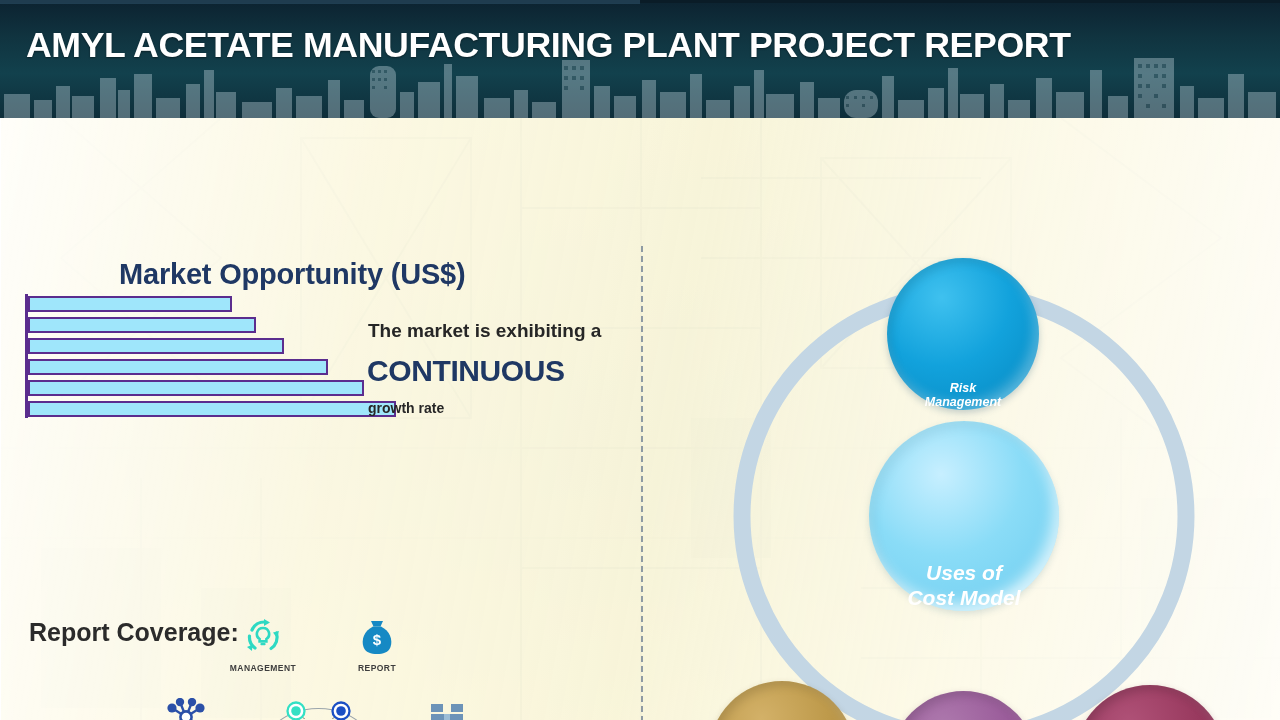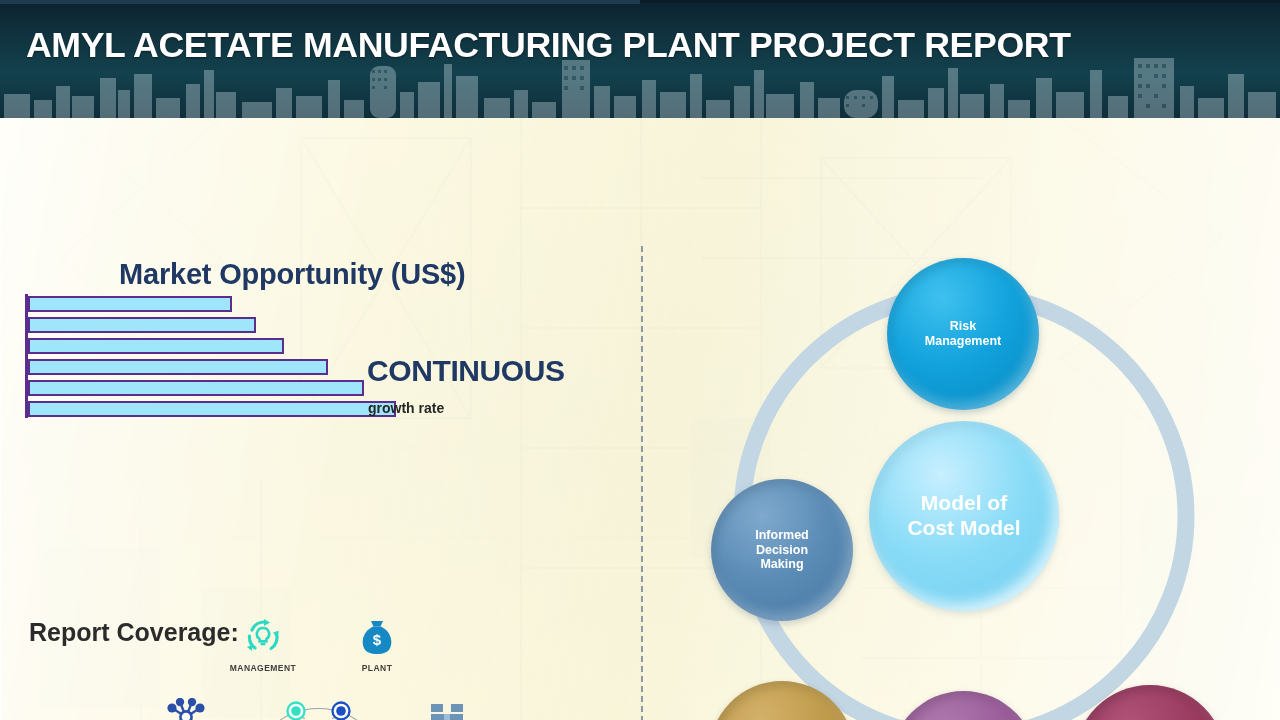--- a/index.html
+++ b/index.html
@@ -73,23 +73,23 @@
   }
   #cov-management{left:214px;top:378px;}
   #cov-costs{left:328px;top:378px;}
   #cov-distribution{left:137px;top:458px;}
   #cov-products{left:398px;top:458px;}
   #bizmodel{position:absolute;left:240px;top:443px;width:155px;height:195px;}
 
   
   #right{position:absolute;left:640px;top:118px;width:640px;height:602px;}
   .node{
-    position:absolute;border-radius:50%;display:flex;align-items:center;justify-content:center;
+    position:absolute;border-radius:50%;display:flex;align-items:flex-end;justify-content:center;
     text-align:center;color:#ffffff;font-weight:bold;font-family:"Liberation Sans",sans-serif;
-    line-height:1.18;box-sizing:border-box;
+    line-height:1.18;box-sizing:border-box;font-style:italic;
   }
   #n-center{
     left:228px;top:185px;width:190px;height:190px;font-size:21px;
     background:radial-gradient(circle at 38% 28%,#c7efff 0%,#8adcf7 45%,#7bd4f3 72%,#a8e6fb 100%);
     box-shadow:inset -6px -8px 14px rgba(255,255,255,.65), inset 5px 6px 12px rgba(0,0,0,.06),
                0 3px 7px rgba(60,110,135,.18);
   }
   #n-risk{
     left:246px;top:22px;width:152px;height:152px;font-size:12.5px;
     background:radial-gradient(circle at 36% 26%,#3fc1ef 0%,#12a2dc 46%,#0b93cc 75%,#34b5e4 100%);
@@ -281,20 +281,21 @@
       <div id="chart">
         <div class="axis"></div>
         <div class="bar" style="top:2px;width:51%;"></div>
         <div class="bar" style="top: 23px; width: 57%;"></div>
         <div class="bar" style="top:44px;width:64%;"></div>
         <div class="bar" style="top:65px;width:75%;"></div>
         <div class="bar" style="top:86px;width:84%;"></div>
         <div class="bar" style="top:107px;width:92%;"></div>
       </div>
 
+      <div class="mkt-line" id="mkt1">The market is exhibiting a</div>
       <div class="mkt-line" id="mkt2">CONTINUOUS</div>
       <div class="mkt-line" id="mkt3">growth rate</div>
 
       <div id="coverage-label">Report Coverage:</div>
 
       <svg id="bizmodel" viewBox="0 0 155 195">
         <circle cx="77.5" cy="97.5" r="68" fill="none" stroke="#9aa4ab" stroke-width="1.1"></circle>
         <g fill="none" stroke-width="13" stroke-linecap="butt">
           <path d="M77.5 47.5 m0 0 A50 50 0 0 1 112.9 62.1" stroke="#1c78c0"></path>
           <path d="M113.8 63.0 A50 50 0 0 1 127.5 97.5" stroke="#7e9bb0"></path>
@@ -357,21 +358,21 @@
 
       <div class="cov" id="cov-costs">
         <div class="ico">
           <svg width="38" height="40" viewBox="0 0 38 40">
             <path d="M13 4 L25 4 L22.5 9.5 L15.5 9.5 Z" fill="#1689c4"></path>
             <path d="M15 9.5 C6 14 3 23 5.5 30 C7.5 35.6 13 37 19 37 C25 37 30.5 35.6 32.5 30
                      C35 23 32 14 23 9.5 Z" fill="#1689c4"></path>
             <text x="19" y="28" font-family="'Liberation Sans',sans-serif" font-size="15" font-weight="bold" fill="#ffffff" text-anchor="middle">$</text>
           </svg>
         </div>
-        <div class="cap">PLANT</div>
+        <div class="cap">REPORT</div>
       </div>
 
       <div class="cov" id="cov-distribution">
         <div class="ico">
           <svg width="44" height="38" viewBox="0 0 44 38">
             <g stroke="#2b50a8" stroke-width="2.4">
               <line x1="22" y1="19" x2="8" y2="10"></line>
                 <line x1="22" y1="19" x2="8" y2="28"></line>
               <line x1="22" y1="19" x2="36" y2="10"></line>
                 <line x1="22" y1="19" x2="36" y2="28"></line>
@@ -431,30 +432,23 @@
       </div>
 
       <div class="node" id="n-budget">
         
       </div>
 
       <div class="node" id="n-raising">
         
       </div>
 
-      <div class="node" id="n-informed">
-        <div>
-          <div>Informed</div>
-          <div>Decision</div>
-          <div>Making</div>
-        </div>
-      </div>
 
       <div class="node" id="n-center">
         <div>
-          <div>Model of</div>
+          <div>Uses of</div>
           <div>Cost Model</div>
         </div>
       </div>
 
     </div>
   </div>
 </div>
 
 </body></html>

